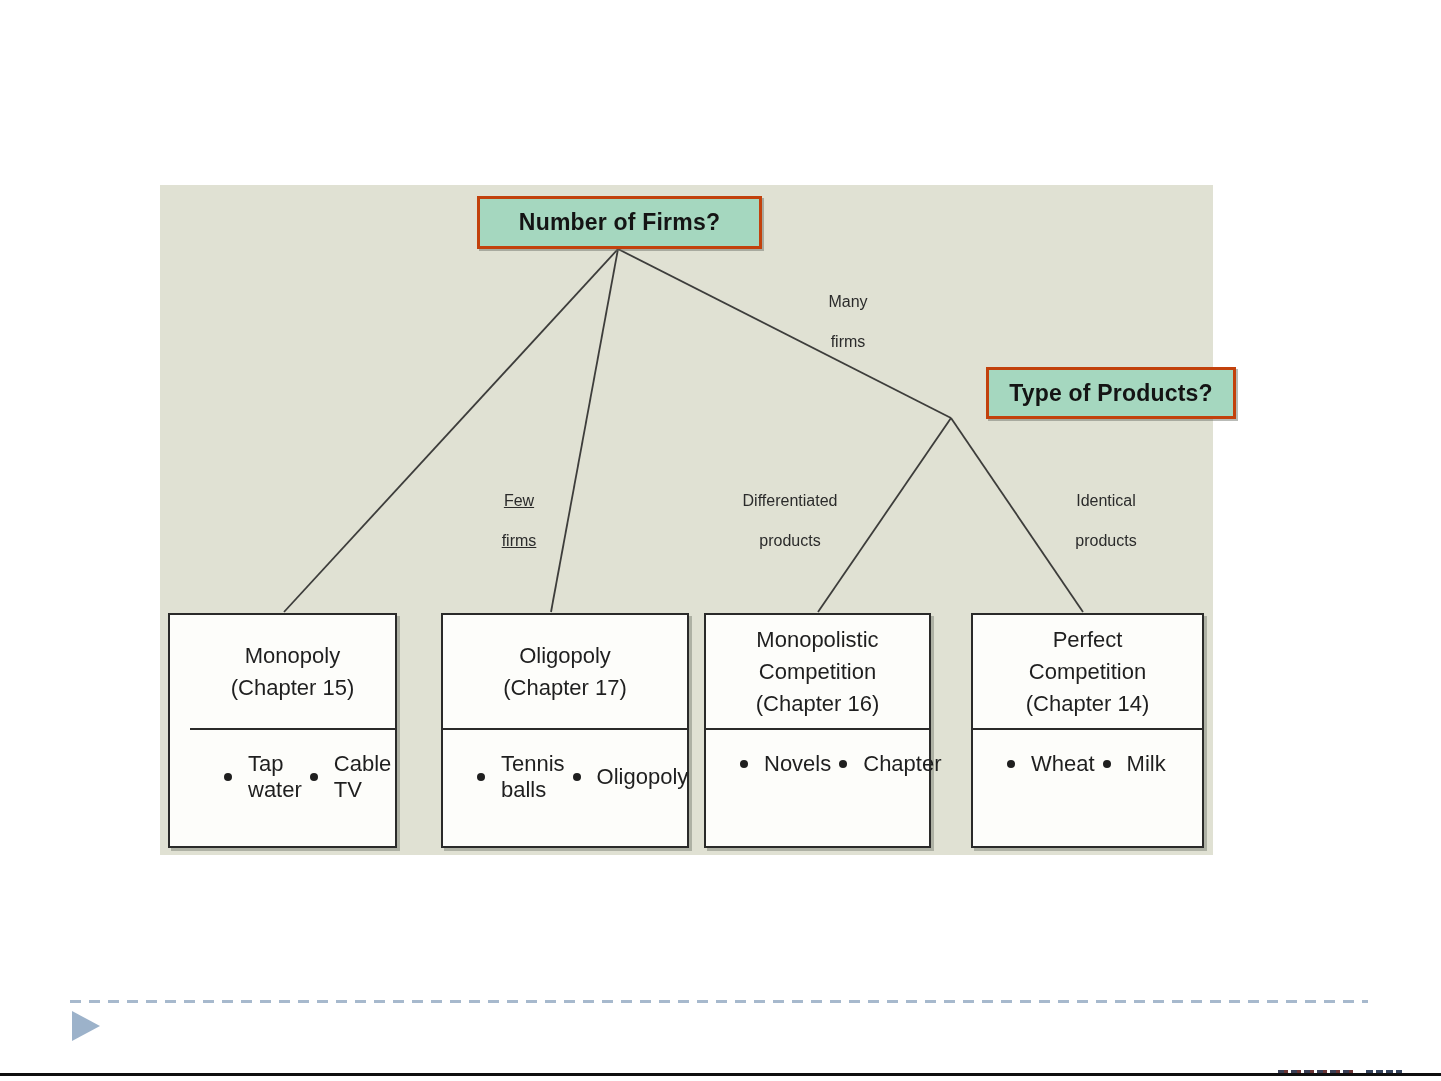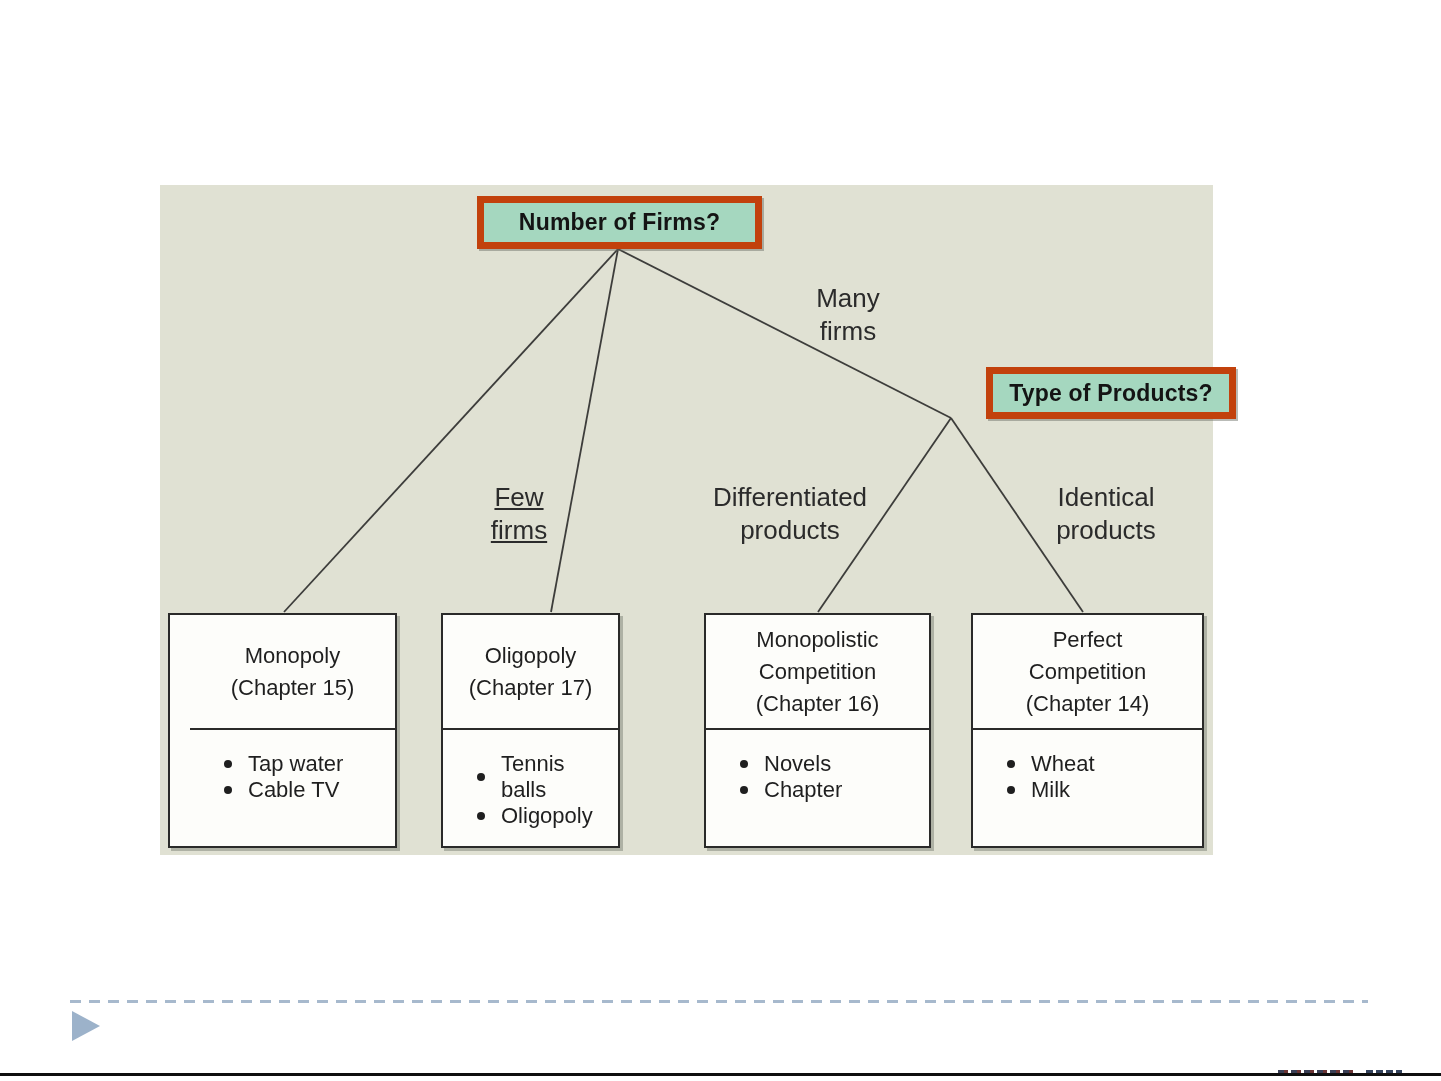--- a/index.html
+++ b/index.html
@@ -6,51 +6,51 @@
   .page {
     position:relative; width:1441px; height:1081px; background:#ffffff;
     font-family:"Liberation Sans", sans-serif; overflow:hidden;
   }
   .panel {
     position:absolute; left:160px; top:185px; width:1053px; height:670px;
     background:#e0e1d3;
   }
   svg.connectors { position:absolute; left:0; top:0; pointer-events:none; }
   .node {
-    position:absolute; background:#a5d7bf; border:7px solid #c2410c;
+    position:absolute; background:#a5d7bf; border:3px solid #c2410c;
     display:flex; align-items:center; justify-content:center;
     font-weight:bold; font-size:23px; color:#141414; box-sizing:border-box;
     box-shadow:2px 2px 0 rgba(100,105,95,0.45); letter-spacing:0.2px;
   }
   .node-root { left:477px; top:196px; width:285px; height:53px; }
   .node-secondary { left:952px; top:367px; width:250px; height:52px;margin-left:34px; }
   .branch-label {
-    position:absolute; text-align:center; font-size:26px; line-height:33px;
+    position:absolute; text-align:center; font-size:16px; line-height:40px;
     color:#2b2b2b; white-space:pre-line;
   }
   .lbl-one   { left:248px;  top:481px; width:120px; }
   .lbl-few   { left:459px;  top:481px; width:120px;text-decoration:underline; }
   .lbl-many  { left:783px;  top:282px; width:130px; }
   .lbl-diff  { left:700px;  top:481px; width:180px; }
   .lbl-ident { left:1026px; top:481px; width:160px; }
   .leaf {
     position:absolute; top:613px; height:235px; background:#fdfdfa;
     border:2px solid #2a2a29; box-sizing:border-box;
     box-shadow:3px 3px 0 rgba(100,105,95,0.4);
   }
   .leaf-1 { left:168px; width:229px;padding-left:20px; }
-  .leaf-2 { left:441px; width:179px; }
+  .leaf-2 { left:441px; width:248px; }
   .leaf-3 { left:704px; width:227px; }
   .leaf-4 { left:971px; width:233px; }
   .leaf-title {
     height:115px; box-sizing:border-box; border-bottom:2px solid #2a2a29;
     display:flex; align-items:center; justify-content:center; text-align:center;
     font-size:22px; line-height:32px; color:#1f1f1f; white-space:pre-line;
   }
-  .leaf-bullets { padding:21px 6px 0 34px; display:flex; flex-direction:column; }
+  .leaf-bullets { padding:21px 6px 0 34px; display:flex; flex-direction:row; gap:8px; }
   .bullet-row { display:flex; align-items:center; font-size:22px; color:#1f1f1f; }
   .dot { width:8px; height:8px; border-radius:50%; background:#1f1f1f; margin-right:16px; flex:0 0 auto; }
   .footer-dashes {
     position:absolute; left:70px; top:1000px; width:1298px; height:3px;
     background:repeating-linear-gradient(90deg, #a7b9cd 0 11px, transparent 11px 19px);
   }
   .footer-triangle {
     position:absolute; left:72px; top:1011px; width:0; height:0;
     border-left:28px solid #9cb2ca;
     border-top:15px solid transparent; border-bottom:15px solid transparent;

